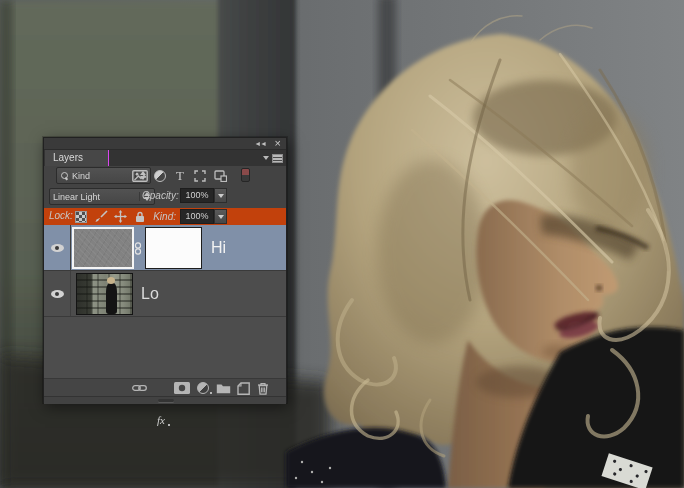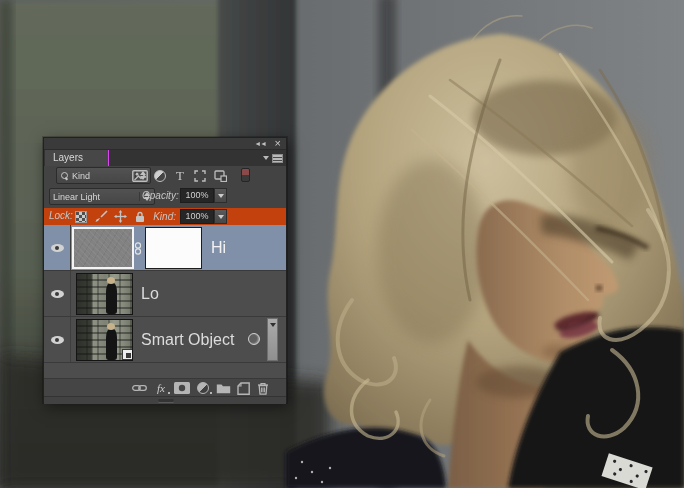--- a/index.html
+++ b/index.html
@@ -382,45 +382,30 @@
         <span class="eyecell">
           <span class="eye"></span>
         </span>
         <span class="thumb pthumb">
           <span class="t-fig"></span>
           <span class="t-head"></span>
         </span>
         <span class="lname" style="left:97px;">Lo</span>
       </div>
 
-      <div class="lrow r2">
-        <span class="eyecell">
-          <span class="eye"></span>
-        </span>
-        <span class="thumb pthumb">
-          <span class="t-fig"></span>
-          <span class="t-head"></span>
-          <span class="so-badge"></span>
-        </span>
-        <span class="lname" style="left:97px;">Smart Object</span>
-        <span class="sf-circle"></span>
-        <span class="sf-strip">
-            <i></i>
-          </span>
-      </div>
     </div>
 
     <div class="toolbar">
       <button class="tbtn tb-1">
         <svg width="15" height="10" viewBox="0 0 15 10">
           <rect x="0.7" y="2.7" width="7.5" height="4.6" rx="2.3" fill="none" stroke="#b5b5b5" stroke-width="1.3"></rect>
           <rect x="6.8" y="2.7" width="7.5" height="4.6" rx="2.3" fill="none" stroke="#b5b5b5" stroke-width="1.3"></rect>
         </svg>
       </button>
-      <button class="tbtn tb-2" style="position:absolute;">
+      <button class="tbtn tb-2" style="position:absolute;margin-top:32px;">
         <span class="fx-txt">fx</span>
         <span class="mini-dot"></span>
       </button>
       <button class="tbtn tb-3">
         <svg width="16" height="12" viewBox="0 0 16 12">
           <rect width="16" height="12" rx="1.5" fill="#b5b5b5"></rect>
             <circle cx="8" cy="6" r="3.2" fill="#454545"></circle>
         </svg>
       </button>
       <button class="tbtn tb-4">

